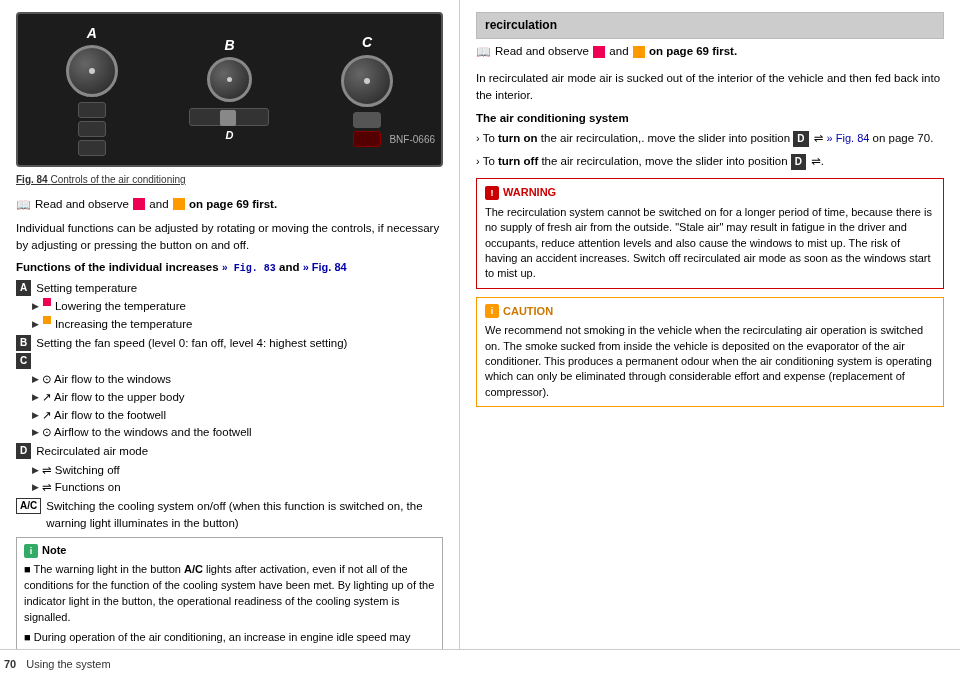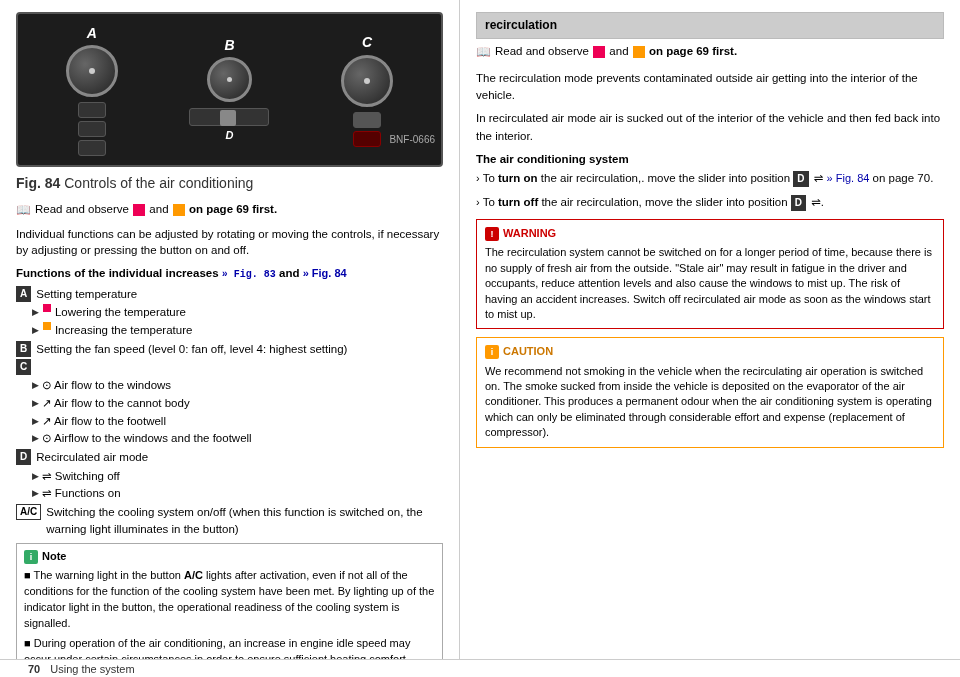--- a/index.html
+++ b/index.html
@@ -30,26 +30,26 @@
     
     .right-col {
       flex: 1;
       padding: 12px 16px;
       overflow-y: auto;
       font-size: 11.5px;
       line-height: 1.45;
     }
     
     .footer {
-      height: 18px;
+      height: 28px;
       background: #fff;
       border-top: 1px solid #ccc;
       display: flex;
       align-items: center;
-      padding: 0 28px;
+      padding: 0 4px;
       font-size: 11px;
       color: #333;
     }
     .footer-page {
       font-weight: bold;
       margin-right: 10px;
     }
 
     
     .figure-box {
@@ -113,23 +113,24 @@
       width: 16px;
       height: 16px;
       background: #888;
       border-radius: 2px;
       position: absolute;
       top: 1px;
       left: 30px;
     }
 
     .fig-caption {
-      font-size: 14px;
+      font-size: 10px;
       margin-bottom: 8px;
       color: #333;
+      text-decoration: underline;
     }
     .fig-caption strong { font-weight: bold; }
 
     
     .read-observe {
       display: flex;
       align-items: flex-start;
       gap: 4px;
       margin-bottom: 6px;
       font-size: 11.5px;
@@ -421,21 +422,21 @@
       <li style="margin-top:2px;">
         <span class="label-box label-box-filled">C</span>
       </li>
       <ul class="sub-list">
         <li>
             <span class="arrow-right">▶</span>
             <span>⊙ Air flow to the windows</span>
           </li>
         <li>
             <span class="arrow-right">▶</span>
-            <span>↗ Air flow to the cannot body</span>
+            <span>↗ Air flow to the upper body</span>
           </li>
         <li>
             <span class="arrow-right">▶</span>
             <span>↗ Air flow to the footwell</span>
           </li>
         <li>
             <span class="arrow-right">▶</span>
             <span>⊙ Airflow to the windows and the footwell</span>
           </li>
       </ul>
@@ -478,21 +479,20 @@
       <span class="book-icon">📖</span>
       <span>
         <span>Read and observe</span>
         <span class="inline-box"></span>
         <span>and</span>
         <span class="inline-box inline-box-blue"></span>
         <strong>on page 69 first.</strong>
       </span>
     </div>
 
-    <p class="right-para">The recirculation mode prevents contaminated outside air getting into the interior of the vehicle.</p>
     <p class="right-para">In recirculated air mode air is sucked out of the interior of the vehicle and then fed back into the interior.</p>
 
     <p class="bold-label"><strong>The air conditioning system</strong></p>
 
     <p class="right-para">
       <span style="font-size:11px;">›</span>
       To <strong>turn on</strong> the air recirculation,. move the slider into position
       <span class="label-box label-box-filled">D</span>
       <span>⇌</span>
       <a class="link-text">» Fig. 84</a>

